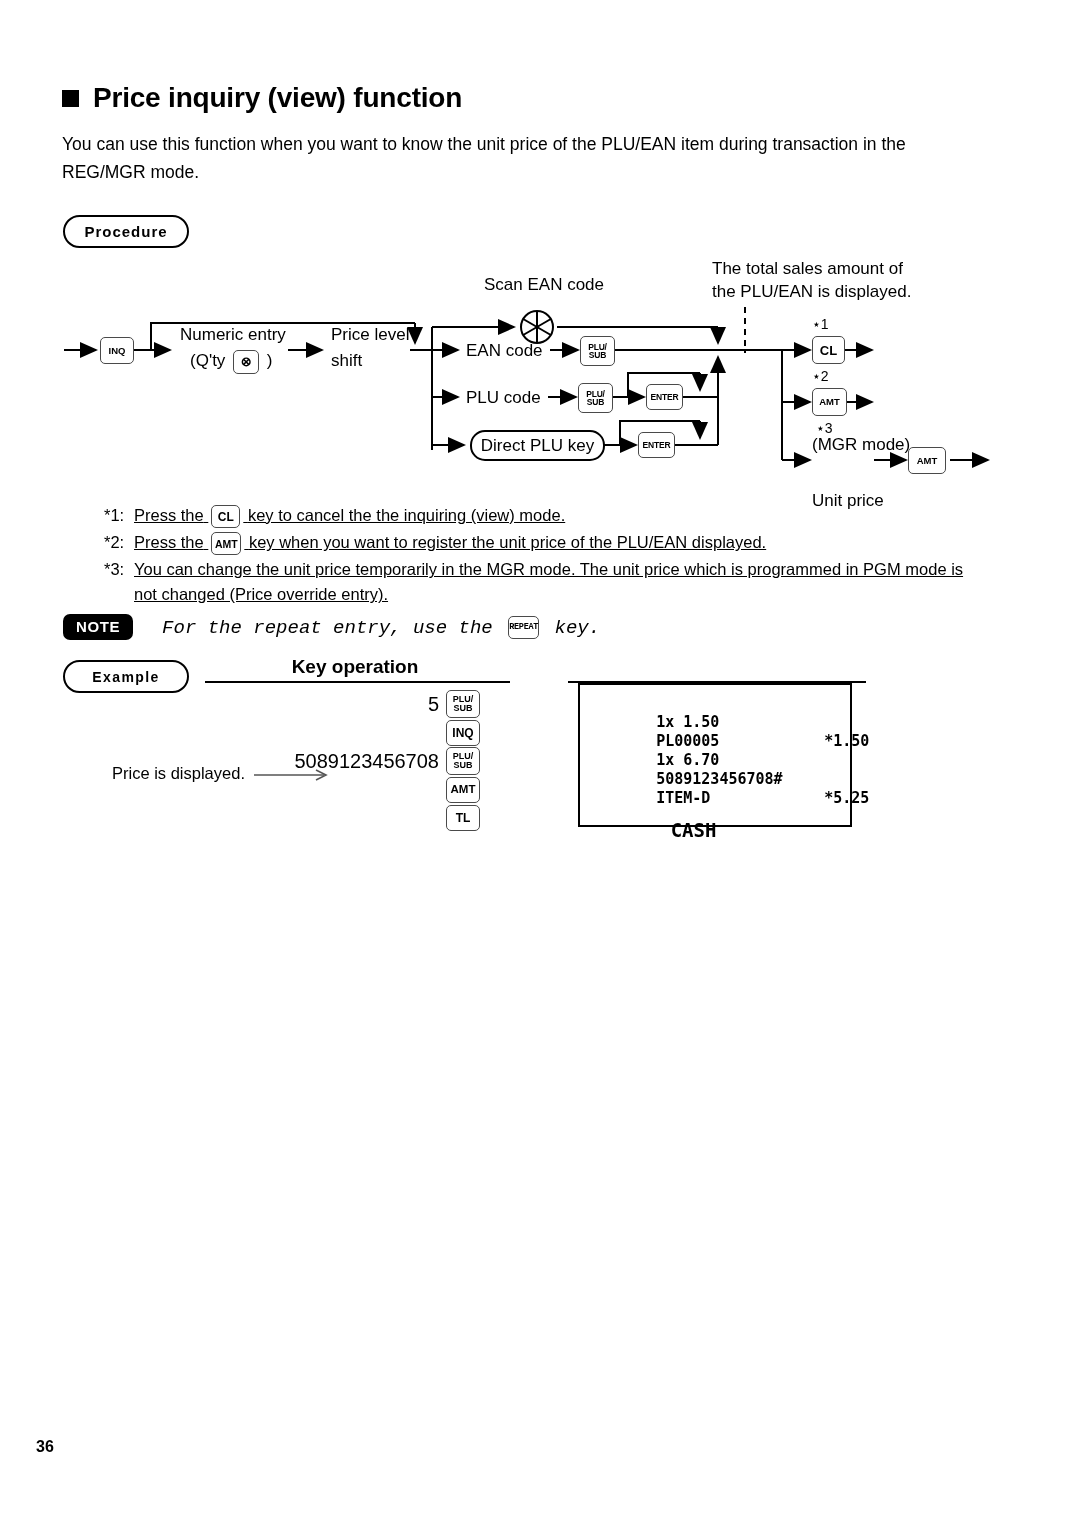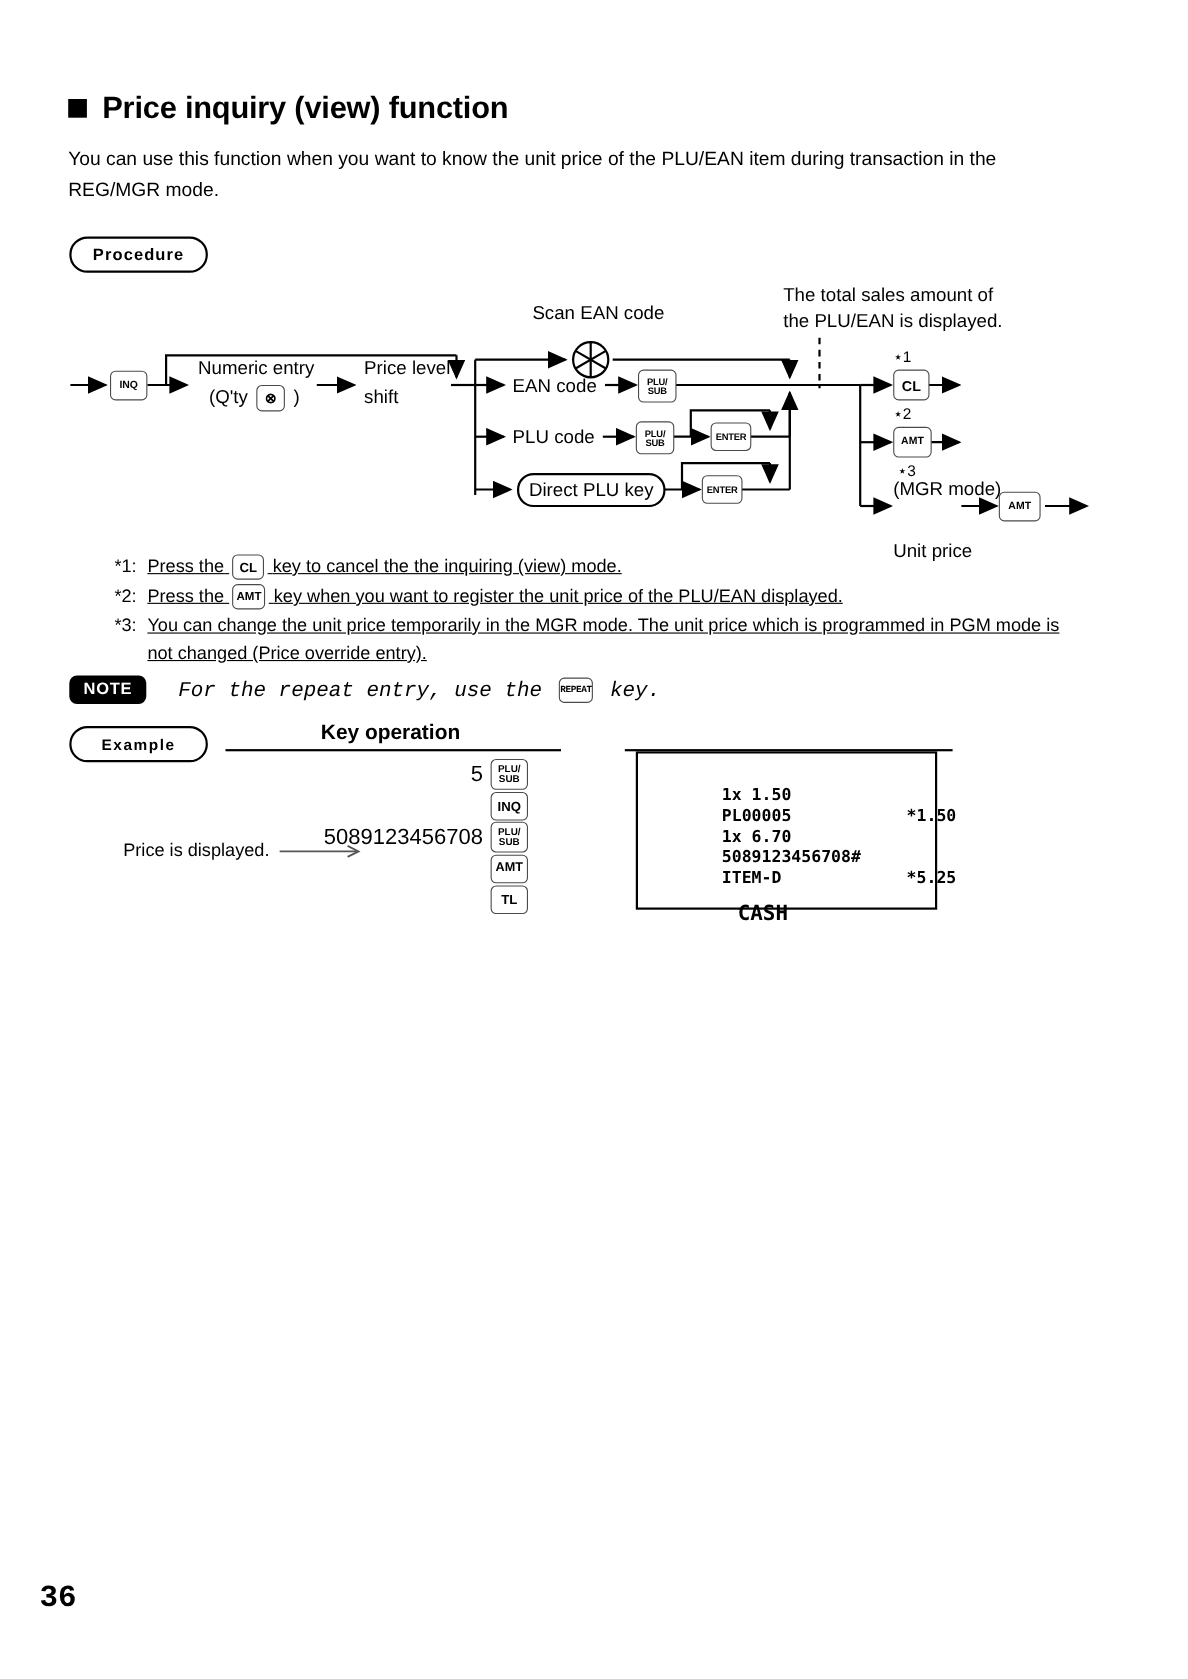--- a/index.html
+++ b/index.html
@@ -83,21 +83,21 @@
 
   .price-disp{position:absolute;left:112px;top:764px;font-size:16.5px;white-space:nowrap;}
 
   
   .receipt{
     position:absolute;left:578px;top:683px;width:270px;height:140px;
     border:2px solid #000;background:#fff;
   }
   .rc{position:absolute;font-family:"DejaVu Sans Mono", monospace;font-weight:bold;white-space:pre;}
 
-  .pageno{position:absolute;left:36px;top:1438px;font-size:28px;font-weight:bold;font-family:Liberation Mono, monospace;}
+  .pageno{position:absolute;left:36px;top:1438px;font-size:16px;font-weight:bold;}
 </style>
 </head>
 <body>
 
 <div class="page">
 
   <div class="h-block">
     <span class="h-square"></span>
     <span class="h-title">Price inquiry (view) function</span>
   </div>

